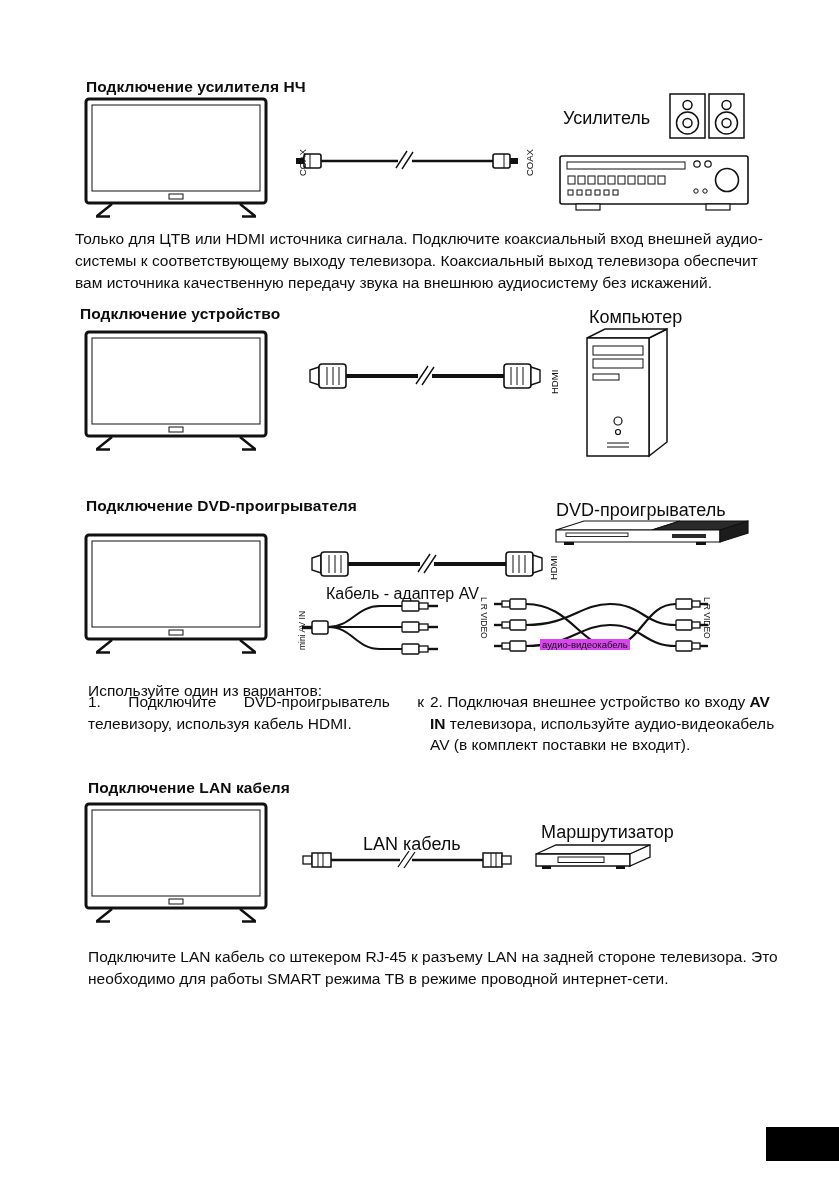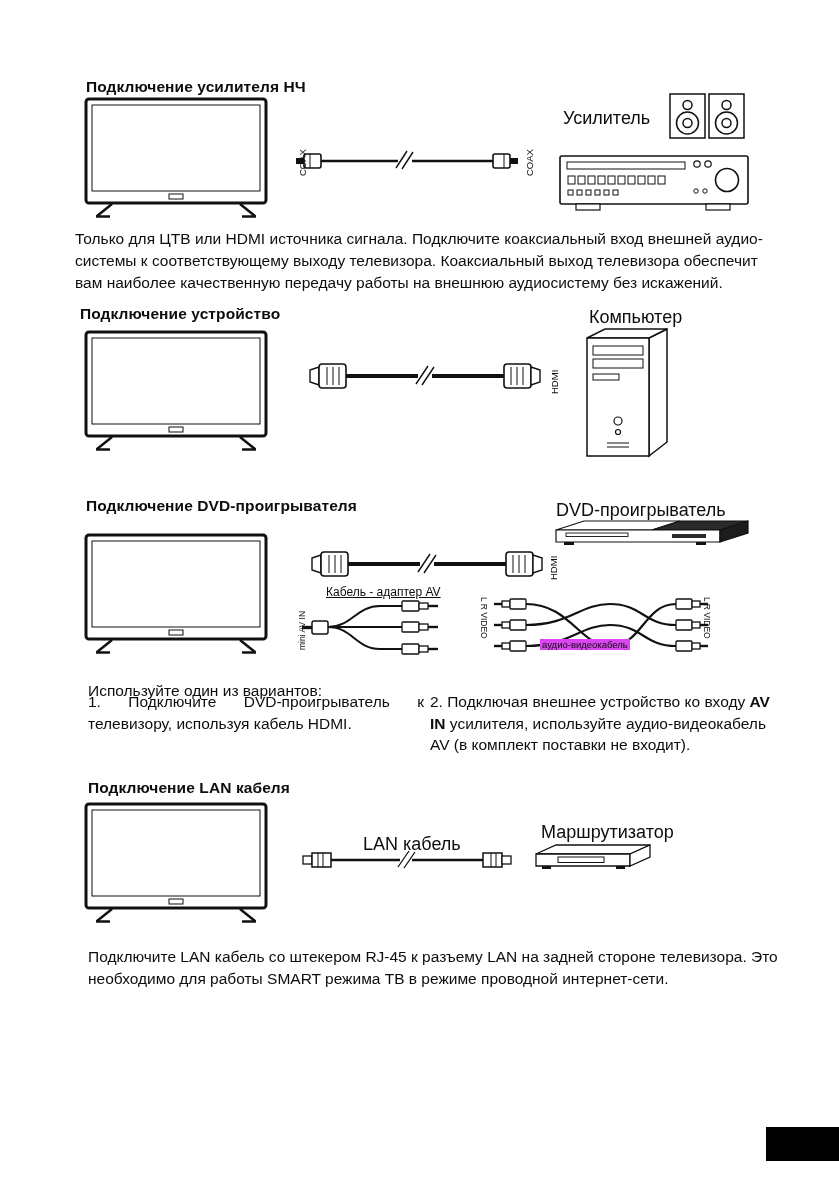--- a/index.html
+++ b/index.html
@@ -6,21 +6,21 @@
   html,body { background:#ffffff; }
   body { font-family:"Liberation Sans", sans-serif; color:#111; }
   .page {
     position:relative; width:839px; height:1191px;
     background:#fff; overflow:hidden;
   }
   .abs { position:absolute; }
   .heading { font-size:15.5px; font-weight:bold; color:#0d0d0d; letter-spacing:0.1px; }
   .body-text { font-size:15.5px; line-height:1.43; color:#0d0d0d; }
   .device-label { font-size:18px; color:#0d0d0d; }
-  .tiny-label { font-size:12px; color:#0d0d0d;text-decoration:underline; }
+  .tiny-label { font-size:16px; color:#0d0d0d; }
   .micro-label { font-size:9.5px; color:#0d0d0d; }
   .vlabel { position:absolute; white-space:nowrap; transform-origin:0 0; color:#0d0d0d; }
   .v-up { transform:rotate(-90deg); }
   .v-down { transform:rotate(90deg); }
   .option-text { font-size:15.5px; line-height:1.4; text-align:justify; color:#0d0d0d; }
   svg { display:block; overflow:visible; }
   .corner-marker { position:absolute; background:#000; }
 </style>
 </head>
 <body>
@@ -86,21 +86,21 @@
     </g>
     <circle cx="169" cy="88" r="11.5" fill="#fff" stroke="#111" stroke-width="1.6"></circle>
     <circle cx="139" cy="72" r="3.2" fill="#fff" stroke="#111" stroke-width="1.2"></circle>
     <circle cx="150" cy="72" r="3.2" fill="#fff" stroke="#111" stroke-width="1.2"></circle>
     <circle cx="138" cy="99" r="2.2" fill="#fff" stroke="#111" stroke-width="1"></circle>
     <circle cx="147" cy="99" r="2.2" fill="#fff" stroke="#111" stroke-width="1"></circle>
     <rect x="18" y="112" width="24" height="6" fill="#fff" stroke="#111" stroke-width="1.2"></rect>
     <rect x="148" y="112" width="24" height="6" fill="#fff" stroke="#111" stroke-width="1.2"></rect>
   </svg>
 
-  <div class="abs body-text" style="left:75px; top:228px; width:706px;">Только для ЦТВ или HDMI источника сигнала. Подключите коаксиальный вход внешней аудио-системы к соответствующему выходу телевизора. Коаксиальный выход телевизора обеспечит вам наиболее качественную передачу работы на внешнюю аудиосистему без искажений.</div>
+  <div class="abs body-text" style="left:75px; top:228px; width:706px;">Только для ЦТВ или HDMI источника сигнала. Подключите коаксиальный вход внешней аудио-системы к соответствующему выходу телевизора. Коаксиальный выход телевизора обеспечит вам источника качественную передачу звука на внешнюю аудиосистему без искажений.</div>
 
   <div class="abs heading" style="left:80px; top:305px;">Подключение устройство</div>
   <div class="abs device-label" style="left:589px; top:307px;">Компьютер</div>
 
   <svg class="abs" style="left:84px; top:330px;" width="184" height="122" viewBox="0 0 184 122">
     <rect x="2" y="2" width="180" height="104" rx="3" fill="#fff" stroke="#111" stroke-width="3"></rect>
     <rect x="8" y="8" width="168" height="86" fill="none" stroke="#111" stroke-width="1"></rect>
     <rect x="85" y="97" width="14" height="5" fill="none" stroke="#111" stroke-width="1"></rect>
     <path d="M28 107 L13 119 M12 119.5 L26 119.5" stroke="#111" stroke-width="2.5" fill="none"></path>
     <path d="M156 107 L171 119 M158 119.5 L172 119.5" stroke="#111" stroke-width="2.5" fill="none"></path>
@@ -224,21 +224,21 @@
       <rect x="200" y="49" width="8" height="6"></rect>
       <line x1="208" y1="52" x2="216" y2="52" stroke-width="2.4"></line>
     </g>
   </svg>
   <div class="abs micro-label" style="left:540px; top:639px; background:#d946ef; padding:0 2px;">аудио-видеокабель</div>
   <span class="vlabel v-down" style="left:712px; top:597px; font-size:8.5px;">L   R   VIDEO</span>
 
   <div class="abs body-text" style="left:88px; top:668px;margin-top:12px;">Используйте один из вариантов:</div>
   <div class="abs option-text" style="left:88px; top:691px; width:336px;">1.  Подключите DVD-проигрыватель к телевизору, используя кабель HDMI.</div>
   <div class="abs option-text" style="left:430px; top:691px; width:350px; text-align:left;"><span>2. Подключая внешнее устройство ко входу</span>
-    <b>AV IN</b><span> усилителя, используйте аудио-видеокабель AV (в комплект поставки не входит).</span></div>
+    <b>AV IN</b><span> телевизора, используйте аудио-видеокабель AV (в комплект поставки не входит).</span></div>
 
   <div class="abs heading" style="left:88px; top:779px;">Подключение LAN кабеля</div>
 
   <svg class="abs" style="left:84px; top:802px;" width="184" height="122" viewBox="0 0 184 122">
     <rect x="2" y="2" width="180" height="104" rx="3" fill="#fff" stroke="#111" stroke-width="3"></rect>
     <rect x="8" y="8" width="168" height="86" fill="none" stroke="#111" stroke-width="1"></rect>
     <rect x="85" y="97" width="14" height="5" fill="none" stroke="#111" stroke-width="1"></rect>
     <path d="M28 107 L13 119 M12 119.5 L26 119.5" stroke="#111" stroke-width="2.5" fill="none"></path>
     <path d="M156 107 L171 119 M158 119.5 L172 119.5" stroke="#111" stroke-width="2.5" fill="none"></path>
   </svg>

